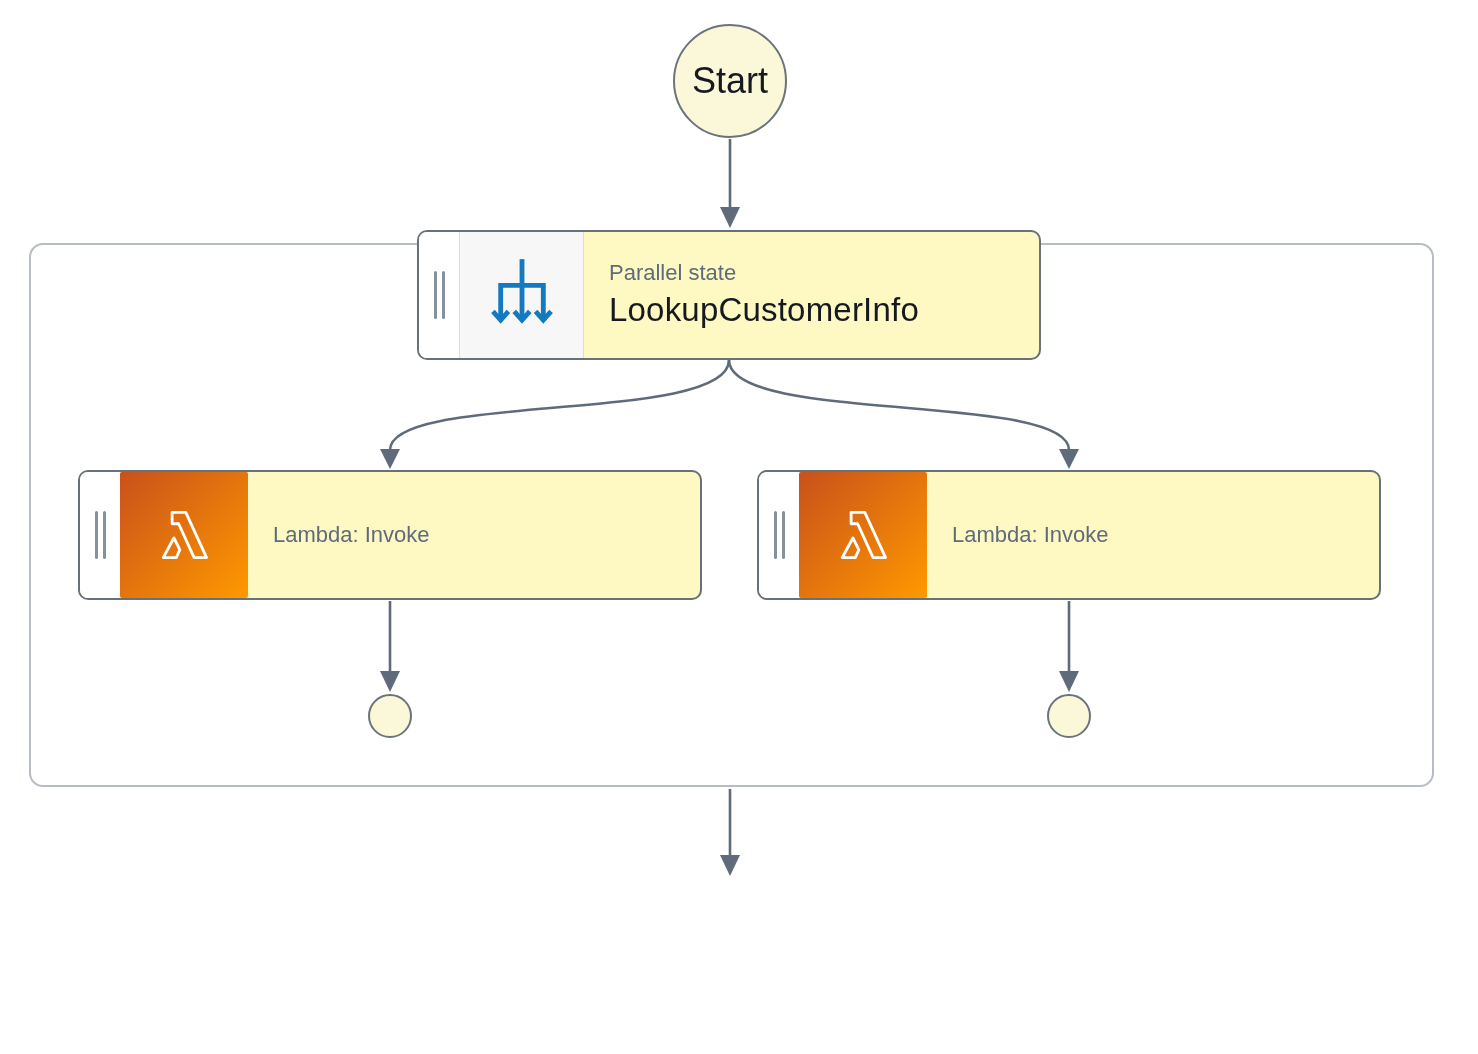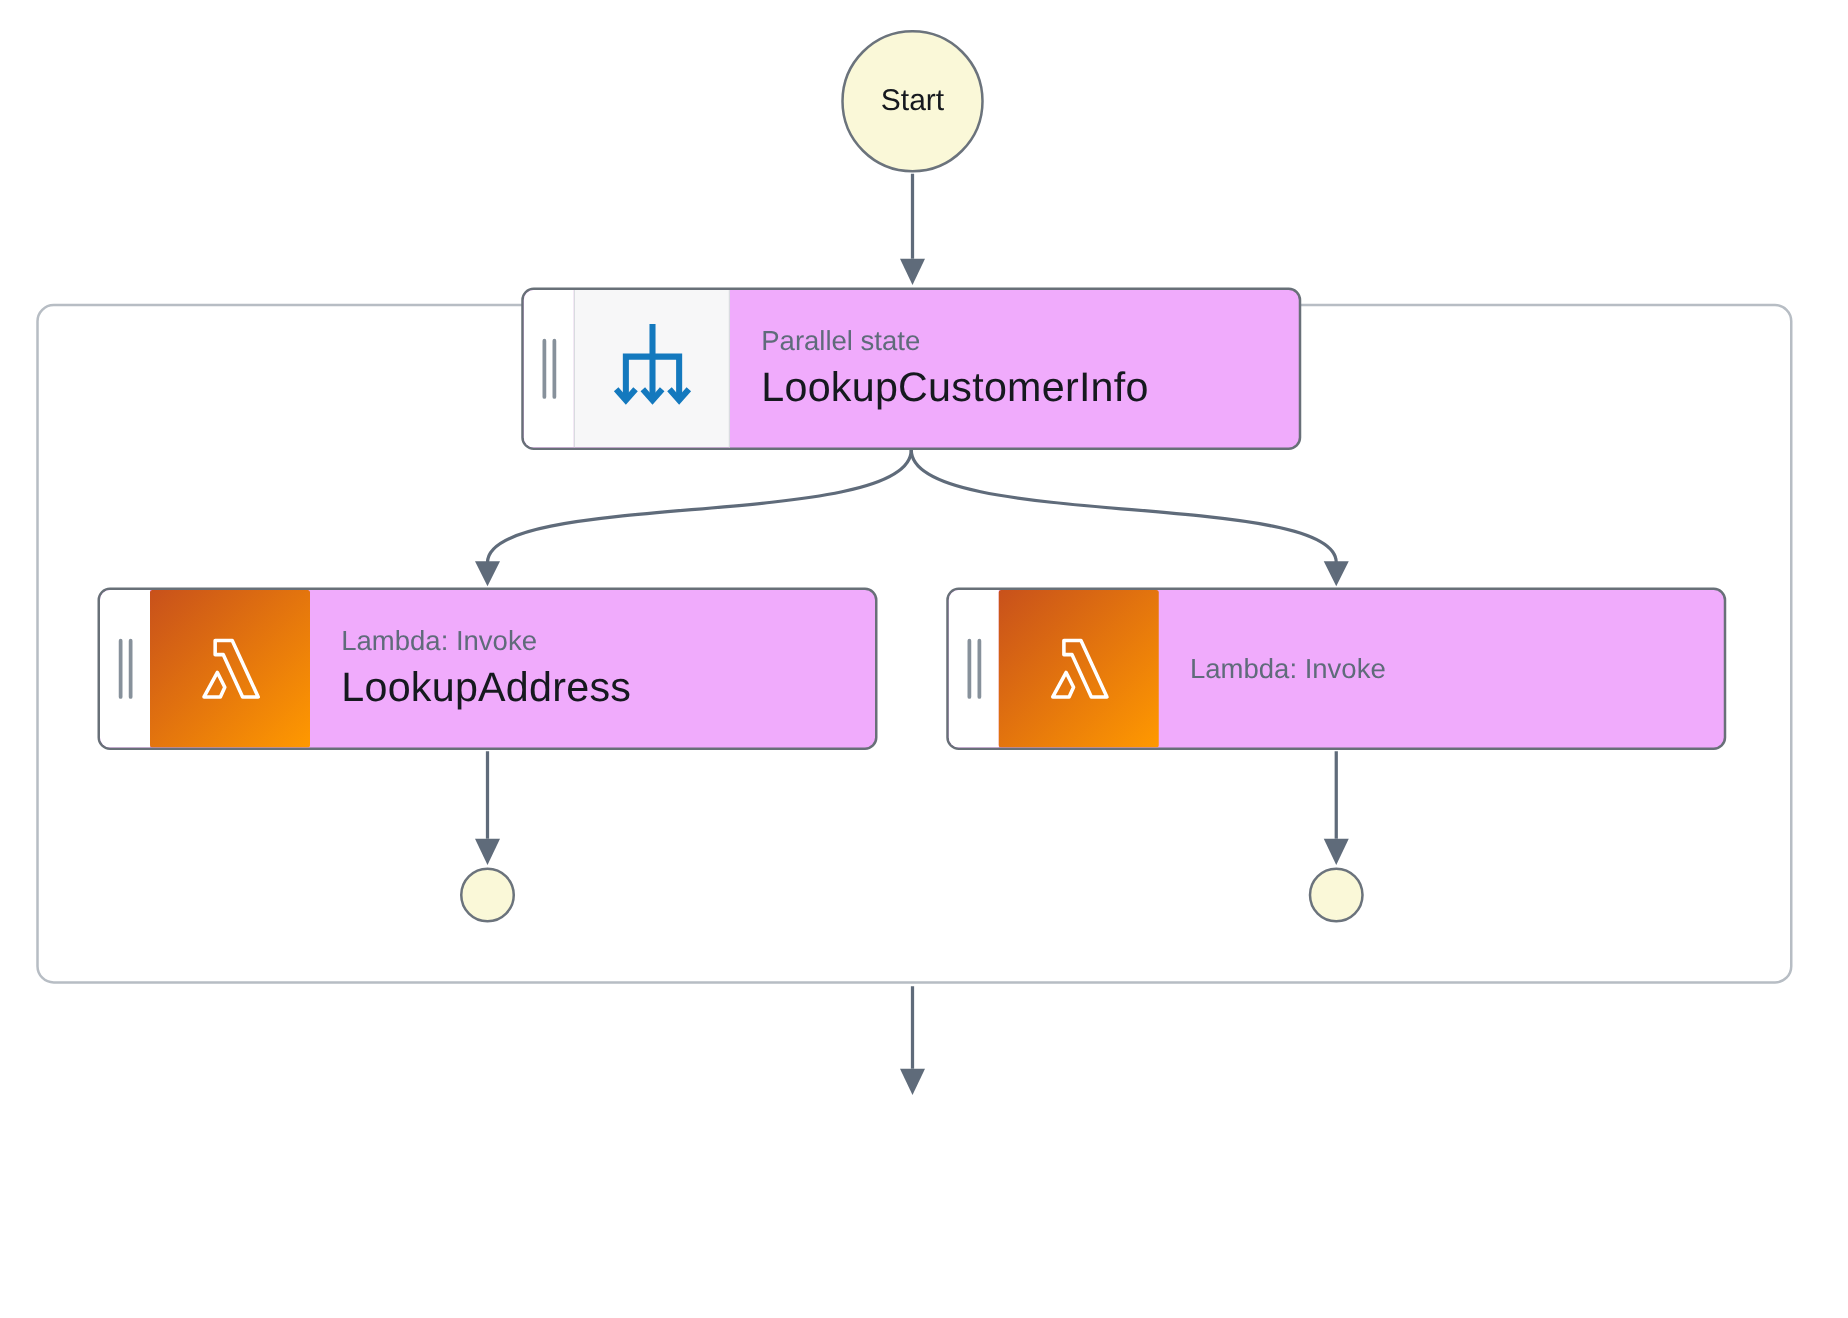--- a/index.html
+++ b/index.html
@@ -24,21 +24,21 @@
     border: 2.5px solid var(--group-border, #b7bdc4);
     border-radius: 14px;
     background: transparent;
     box-sizing: border-box;
   }
 
   
   .node {
     position: absolute;
     height: 130px; width: 624px;
-    background: #f0abfc;
+    background: #fef9c3;
     border: 2px solid var(--node-border, #687078);
     border-radius: 10px;
     box-sizing: border-box;
     display: flex;
     align-items: stretch;
     overflow: hidden;
   }
   .node.parallel { left: 417px; top: 230px; }
   .node.lambda-left { left: 78px; top: 470px; }
   .node.lambda-right { left: 757px; top: 470px; }
@@ -81,21 +81,21 @@
 
   
   .terminal {
     position: absolute;
     width: 114px; height: 114px;
     border-radius: 50%;
     background: var(--terminal-fill, #faf8d8);
     border: 2px solid var(--terminal-border, #6b737c);
     box-sizing: border-box;
     display: flex; align-items: center; justify-content: center;
-    font-size: 24px; color: var(--name-text, #16191f);
+    font-size: 36px; color: var(--name-text, #16191f);
   }
   .terminal.start { left: 673px; top: 24px; }
   .terminal.end   { left: 673px; top: 879px; }
 
   .dot {
     position: absolute;
     width: 44px; height: 44px;
     border-radius: 50%;
     background: var(--terminal-fill, #faf8d8);
     border: 2px solid var(--terminal-border, #6b737c);
@@ -161,21 +161,20 @@
       <span class="bar"></span>
     </div>
     <div class="lambda-tile">
       <svg width="76" height="76" viewBox="0 0 64 64" stroke-width="2.4" stroke-linejoin="round">
         <path d="M22 13 h11.5 l17.5 38 h-10.5 L27.5 22.5 h-5.5 z"></path>
         <path d="M14.5 51 l9 -16.5 l5 10 L25.5 51 z"></path>
       </svg>
     </div>
     <div class="node-texts">
       <div class="type-label">Lambda: Invoke</div>
-      <div class="name-label">LookupAddress</div>
     </div>
   </div>
 
   <div class="node lambda-right">
     <div class="handle">
       <span class="bar"></span>
       <span class="bar"></span>
     </div>
     <div class="lambda-tile">
       <svg width="76" height="76" viewBox="0 0 64 64" stroke-width="2.4" stroke-linejoin="round">

